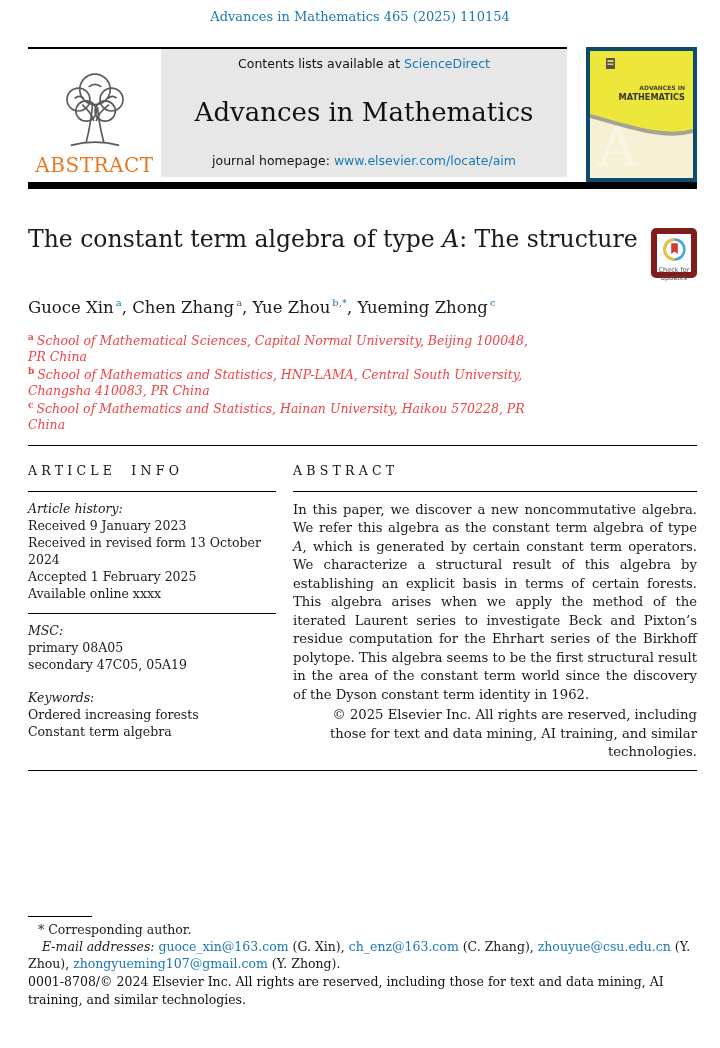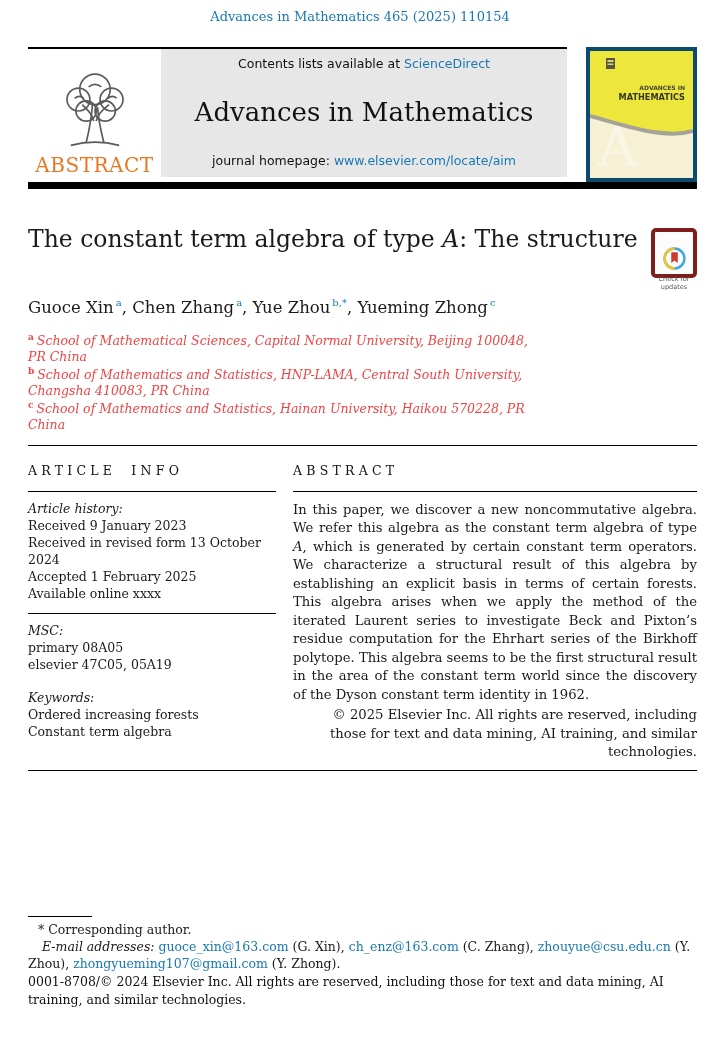--- a/index.html
+++ b/index.html
@@ -23,22 +23,22 @@
   .contents-line, .homepage-line { font-family:"DejaVu Sans", sans-serif; font-size:12.5px; color:#111; }
   .journal-name { font-size:26px; color:#111; }
   .link { color:#1878b4; cursor:pointer; text-decoration:none; }
   .cover-box { width:103px; height:127px; margin-left:19px; border:4px solid #0c4a6e; box-sizing:content-box; }
   .black-bar { height:7px; background:#000; margin:0 23px 0 28px; }
 
   
   .title-row { display:flex; margin:36px 23px 0 28px; align-items:flex-start; }
   .article-title { flex:1; font-size:23.5px; line-height:1.2; }
   .math-var { font-style:italic; }
-  .badge { width:46px; height:50px; border:4px solid #7f1d1d; border-radius:5px; background:#fcfcfc;
-           text-align:center; box-sizing:border-box; padding-top:14px; margin-top:3px; cursor:pointer; }
+  .badge { width:46px; height:50px; border:6px solid #7f1d1d; border-radius:5px; background:#fcfcfc;
+           text-align:center; box-sizing:border-box; padding-top:3px; margin-top:3px; cursor:pointer; }
   .badge-caption { font-family:"DejaVu Sans", sans-serif; font-size:6.5px; color:#555; line-height:1.3; }
   .authors { margin:19px 23px 0 28px; font-size:16.5px; }
   .authors sup { color:#1878b4; font-size:10px; margin-left:2px; }
   .affiliations { margin:15px 23px 0 28px; font-size:12.5px; font-style:italic;
                   line-height:1.32; max-width:510px; color:#ef4444; }
   .aff-sup { font-weight:bold; font-style:normal; font-size:9px; vertical-align:super; margin-right:3px; }
 
   
   .section-rule { border:none; border-top:1.5px solid #000; margin:11px 23px 0 28px; }
   .columns { display:flex; margin:0 23px 0 28px; }
@@ -146,21 +146,21 @@
       <div class="info-block ruled">
         <div class="info-label">Article history:</div>
         <div>Received 9 January 2023</div>
         <div>Received in revised form 13 October 2024</div>
         <div>Accepted 1 February 2025</div>
         <div>Available online xxxx</div>
       </div>
       <div class="info-block">
         <div class="info-label">MSC:</div>
         <div>primary 08A05</div>
-        <div>elsevier 47C05, 05A19</div>
+        <div>secondary 47C05, 05A19</div>
         <div class="info-gap"></div>
         <div class="info-label">Keywords:</div>
         <div>Ordered increasing forests</div>
         <div>Constant term algebra</div>
       </div>
     </div>
     <div class="col-right">
       <div class="col-heading">ABSTRACT</div>
       <div class="abstract-body"><span>In this paper, we discover a new noncommutative algebra. We refer this algebra as the constant term algebra of type </span><span class="math-var">A</span><span>, which is generated by certain constant term operators. We characterize a structural result of this algebra by establishing an explicit basis in terms of certain forests. This algebra arises when we apply the method of the iterated Laurent series to investigate Beck and Pixton’s residue computation for the Ehrhart series of the Birkhoff polytope. This algebra seems to be the first structural result in the area of the constant term world since the discovery of the Dyson constant term identity in 1962.</span></div>
       <div class="copyright">© 2025 Elsevier Inc. All rights are reserved, including those for text and data mining, AI training, and similar technologies.</div>

